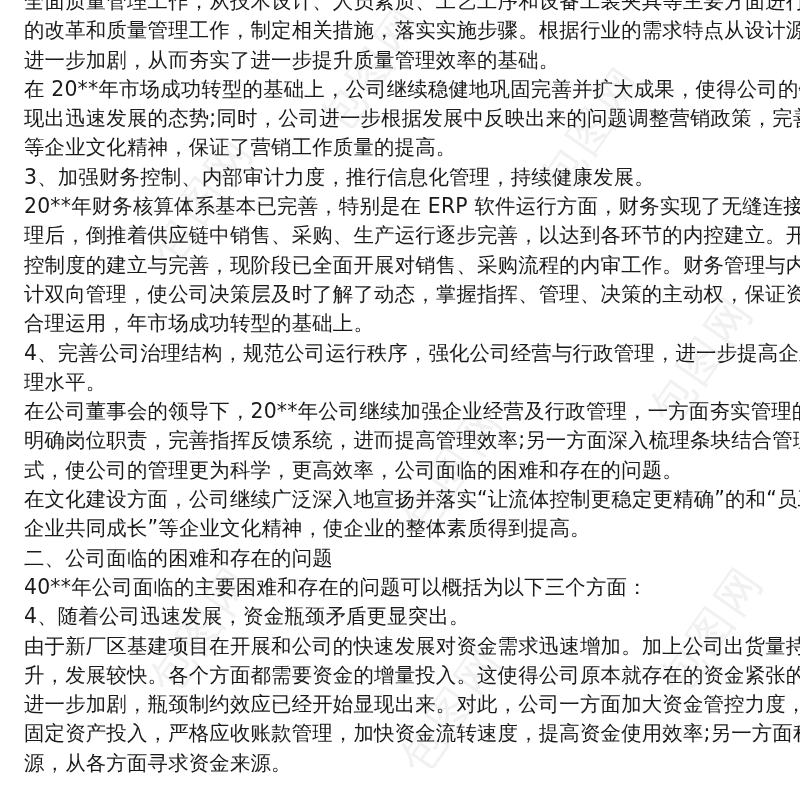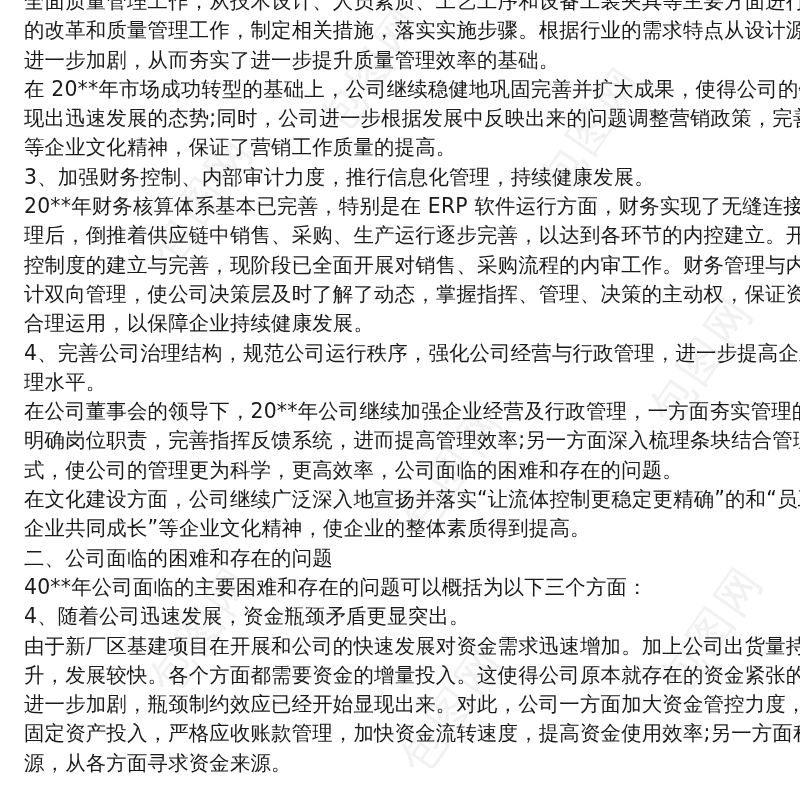--- a/index.html
+++ b/index.html
@@ -58,21 +58,21 @@
   <div class="line">的改革和质量管理工作，制定相关措施，落实实施步骤。根据行业的需求特点从设计源头进</div>
   <div class="line">进一步加剧，从而夯实了进一步提升质量管理效率的基础。</div>
   <div class="line">在 20**年市场成功转型的基础上，公司继续稳健地巩固完善并扩大成果，使得公司的销售呈</div>
   <div class="line">现出迅速发展的态势;同时，公司进一步根据发展中反映出来的问题调整营销政策，完善政</div>
   <div class="line">等企业文化精神，保证了营销工作质量的提高。</div>
   <div class="line">3、加强财务控制、内部审计力度，推行信息化管理，持续健康发展。</div>
   <div class="line">20**年财务核算体系基本已完善，特别是在 ERP 软件运行方面，财务实现了无缝连接账务处</div>
   <div class="line">理后，倒推着供应链中销售、采购、生产运行逐步完善，以达到各环节的内控建立。开展内</div>
   <div class="line">控制度的建立与完善，现阶段已全面开展对销售、采购流程的内审工作。财务管理与内部审</div>
   <div class="line">计双向管理，使公司决策层及时了解了动态，掌握指挥、管理、决策的主动权，保证资金的</div>
-  <div class="line">合理运用，以保障企业持续健康发展。</div>
+  <div class="line">合理运用，年市场成功转型的基础上。</div>
   <div class="line">4、完善公司治理结构，规范公司运行秩序，强化公司经营与行政管理，进一步提高企业管</div>
   <div class="line">理水平。</div>
   <div class="line">在公司董事会的领导下，20**年公司继续加强企业经营及行政管理，一方面夯实管理的基础，</div>
   <div class="line">明确岗位职责，完善指挥反馈系统，进而提高管理效率;另一方面深入梳理条块结合管理模</div>
   <div class="line">式，使公司的管理更为科学，更高效率，公司面临的困难和存在的问题。</div>
   <div class="line">在文化建设方面，公司继续广泛深入地宣扬并落实“让流体控制更稳定更精确”的和“员工与</div>
   <div class="line">企业共同成长”等企业文化精神，使企业的整体素质得到提高。</div>
   <div class="line">二、公司面临的困难和存在的问题</div>
   <div class="line">40**年公司面临的主要困难和存在的问题可以概括为以下三个方面：</div>
   <div class="line">4、随着公司迅速发展，资金瓶颈矛盾更显突出。</div>

